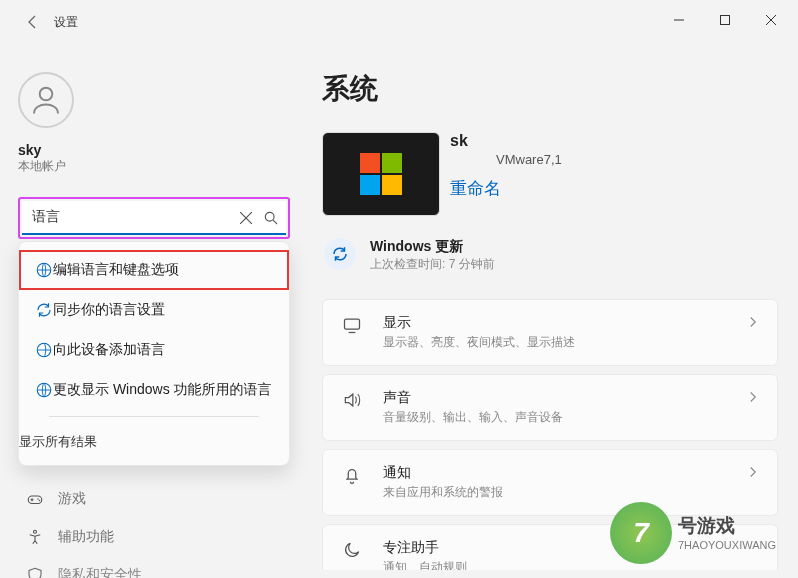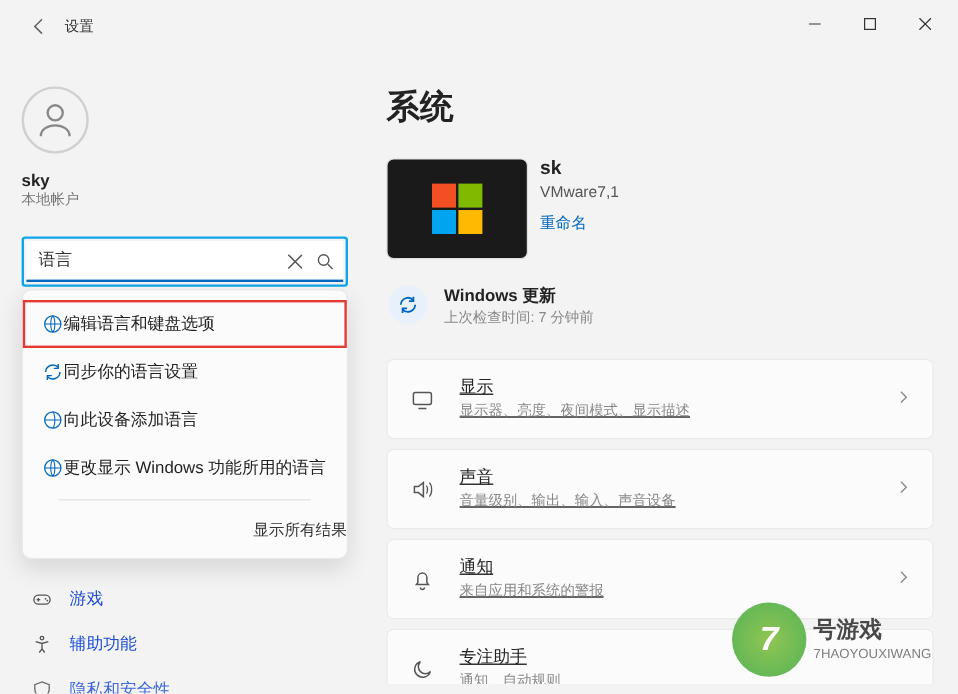--- a/index.html
+++ b/index.html
@@ -15,56 +15,56 @@
 
   .content { display: flex; height: calc(100% - 40px); }
   
   .sidebar { width: 300px; padding: 16px 10px 0 18px; position: relative; }
   .user-block { display: flex; align-items: flex-start; gap: 14px; margin-bottom: 22px; margin-top: 24px; flex-direction: column; }
   .avatar { width: 56px; height: 56px; border-radius: 50%; border: 2px solid #d0d0d0; display: flex; align-items: center; justify-content: center; color: #888; }
   .avatar svg { width: 36px; height: 36px; }
   .user-name { font-size: 14px; font-weight: 600; color: #222; }
   .user-sub { font-size: 12px; color: #777; }
 
-  .search-wrap { position: relative; border: 2px solid #0ea5e9; border-radius: 3px; padding: 2px; margin-bottom: 0; }
+  .search-wrap { position: relative; border: 2px solid #d946ef; border-radius: 3px; padding: 2px; margin-bottom: 0; }
   .search-inner { border-bottom: 2px solid #0067c0; padding: 8px 58px 8px 10px; display: flex; align-items: center; background: #fff; }
   .search-input { border: none; outline: none; font-size: 14px; width: 100%; color: #333; background: transparent; }
   .search-icons { position: absolute; right: 10px; top: 50%; transform: translateY(-50%); display: flex; gap: 12px; align-items: center; }
   .sicon { color: #555; display:flex; }
 
   .dropdown { background: #fbfbfb; border: 1px solid #e8e8e8; border-radius: 8px; box-shadow: 0 8px 20px rgba(0,0,0,0.12); margin-top: 2px; padding: 8px 0 6px 0; position: relative; z-index: 10; }
   .dd-item { display: flex; align-items: center; padding: 11px 16px; font-size: 14px; color: #222; cursor: pointer; }
   .dd-item.highlight { outline: 2px solid #e53935; outline-offset: -2px; }
   .dd-icon { width: 18px; height: 18px; display:flex; align-items:center; justify-content:center; color: #0067c0; flex-shrink:0; }
   .dd-text { flex: 1; }
   .dd-sep { height: 1px; background: #e0e0e0; margin: 6px 30px; }
-  .dd-all { text-align: right; padding: 10px 0 8px; font-size: 13px; color: #333; cursor: pointer; }
+  .dd-all { text-align: left; padding: 10px 0 8px; font-size: 13px; color: #333; cursor: pointer; }
 
   .nav-items { margin-top: 14px; }
-  .nav-item { display: flex; align-items: center; gap: 14px; padding: 10px 8px; font-size: 14px; color: #1d4ed8; cursor: pointer; border-radius: 4px; }
+  .nav-item { display: flex; align-items: center; gap: 14px; padding: 10px 8px; font-size: 14px; color: #737373; cursor: pointer; border-radius: 4px; }
   .nav-icon { width: 18px; height: 18px; display:flex; align-items:center; justify-content:center; color:#555; }
 
   .main { flex: 1; padding: 20px 20px 0 22px; overflow: hidden; }
   .page-title { font-size: 28px; font-weight: 600; color: #222; margin-bottom: 24px; margin-top: 18px; }
   
   .sysinfo { display: flex; gap: 10px; align-items: flex-start; margin-bottom: 22px; }
   .pc-thumb { width: 118px; height: 84px; background: #1a1a1a; border-radius: 6px; border: 1px solid #ddd; position: relative; overflow: hidden; display: flex; align-items: center; justify-content: center; }
   .pc-thumb .win-logo { display: grid; grid-template-columns: 20px 20px; grid-template-rows: 20px 20px; gap: 2px; }
   .win-logo div:nth-child(1){background:#f25022;} .win-logo div:nth-child(2){background:#7fba00;}
   .win-logo div:nth-child(3){background:#00a4ef;} .win-logo div:nth-child(4){background:#ffb900;}
   .sysinfo-text .name { font-size: 16px; font-weight: 600; color:#222; }
-  .sysinfo-text .model { font-size: 13px; color: #555; margin-top: 2px; }
-  .sysinfo-text .rename { font-size: 13px; color: #0067c0; margin-top: 10px; cursor: pointer; }
+  .sysinfo-text .model { font-size: 13px; color: #555; margin-top: 2px; margin-left: 46px; }
+  .sysinfo-text .rename { font-size: 17px; color: #0067c0; margin-top: 10px; cursor: pointer; }
 
   .update-row { display: flex; gap: 14px; align-items: flex-start; margin-bottom: 26px; padding-left: 2px; }
   .update-ic { width: 32px; height: 32px; border-radius: 50%; background:#e8f1fb; display:flex; align-items:center; justify-content:center; color:#0067c0; }
   .update-title { font-size: 14px; font-weight: 600; color:#222; }
   .update-sub { font-size: 12px; color: #888; }
 
-  .card { background: #fbfbfb; border: 1px solid #eaeaea; border-radius: 6px; margin-bottom: 8px; padding: 14px 18px; display: flex; align-items: center; gap: 20px; cursor: pointer; text-decoration: underline; }
+  .card { background: #fbfbfb; border: 1px solid #eaeaea; border-radius: 6px; margin-bottom: 8px; padding: 14px 18px; display: flex; gap: 20px; cursor: pointer; }
   .card-ic { width: 22px; height: 22px; color:#555; display:flex; align-items:center; justify-content:center; }
   .card-text { flex: 1; }
   .card-title { font-size: 14px; font-weight: 500; color:#222; }
   .card-sub { font-size: 12px; color: #888; margin-top: 2px; }
   .chev { color:#888; }
 
   .watermark { position:absolute; right:8px; bottom:10px; width:180px; height:70px; pointer-events:none; display:flex; align-items:center; gap:6px; opacity:0.95; }
   .wm-badge { width:62px; height:62px; border-radius:50%; background: radial-gradient(circle,#8bc34a 0%, #4caf50 100%); display:flex; align-items:center; justify-content:center; color:#fff; font-size:28px; font-weight:700; font-style:italic; }
   .wm-text { font-size:11px; line-height:1.3; color:#777; }
   .wm-text .cn{font-size:19px; font-weight:700; color:#404040;}

